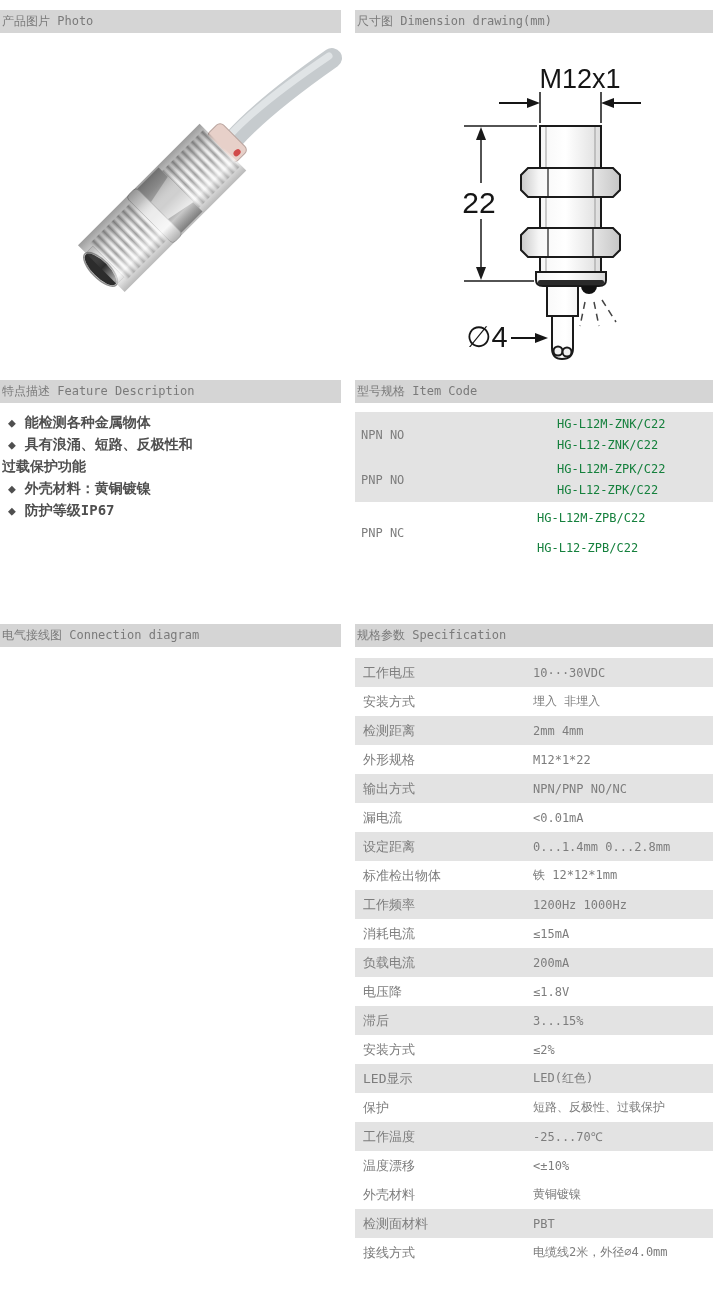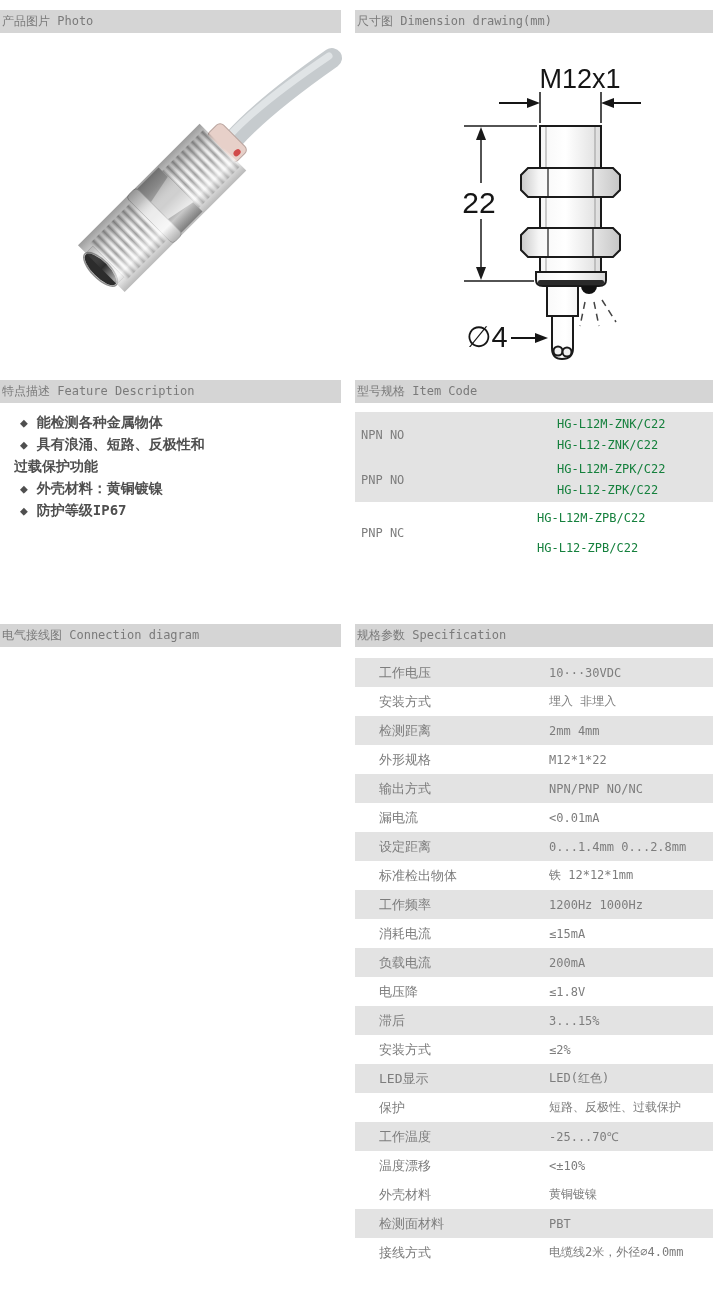--- a/index.html
+++ b/index.html
@@ -12,40 +12,40 @@
   .hdr-r{left:355px;width:358px;}
   .row1{top:10px;} .row2{top:380px;} .row3{top:624px;}
 
   
   #photo-svg{position:absolute;left:0;top:40px;width:360px;height:335px;}
   #dim-svg{position:absolute;left:430px;top:45px;width:287px;height:330px;}
 
   
   #feature-list{position:absolute;left:0;top:411px;width:350px;}
   .feature-line{height:22px;line-height:22px;font-weight:bold;color:#4f4f4f;
-                font-size:14px;white-space:nowrap;padding-left:8px;margin-left:12px;}
+                font-size:14px;white-space:nowrap;padding-left:8px;}
   .feature-line.cont{padding-left:2px;}
   .diamond{margin-right:9px;font-size:13px;}
 
   
   #ic-table{position:absolute;left:355px;top:412px;width:358px;}
   .ic-row{display:flex;height:45px;}
   .ic-row.alt{background:#e3e3e3;gap:20px;}
   .ic-row.tall{height:62px;}
   .ic-type{width:182px;padding-left:6px;display:flex;align-items:center;
            font-size:12px;color:#7d7d7d;white-space:nowrap;}
   .ic-codes{flex:1;display:flex;flex-direction:column;justify-content:center;
             font-size:12px;color:#15803d;line-height:21px;white-space:nowrap;}
   .ic-row.tall .ic-codes{line-height:30px;}
 
   
   #spec-table{position:absolute;left:355px;top:658px;width:358px;}
   .spec-row{display:flex;height:29px;align-items:center;}
   .spec-row.alt{background:#e3e3e3;}
-  .spec-label{width:178px;padding-left:8px;font-size:13px;color:#7d7d7d;white-space:nowrap;margin-left:16px;}
+  .spec-label{width:178px;padding-left:8px;font-size:13px;color:#7d7d7d;white-space:nowrap;}
   .spec-value{flex:1;font-size:12px;color:#7d7d7d;white-space:nowrap;}
 
   text{font-family:"Liberation Sans","DejaVu Sans",sans-serif;fill:#151515;}
 </style>
 </head>
 <body>
 
 <div id="page">
 
   <div class="hdr hdr-l row1">产品图片 Photo</div>

